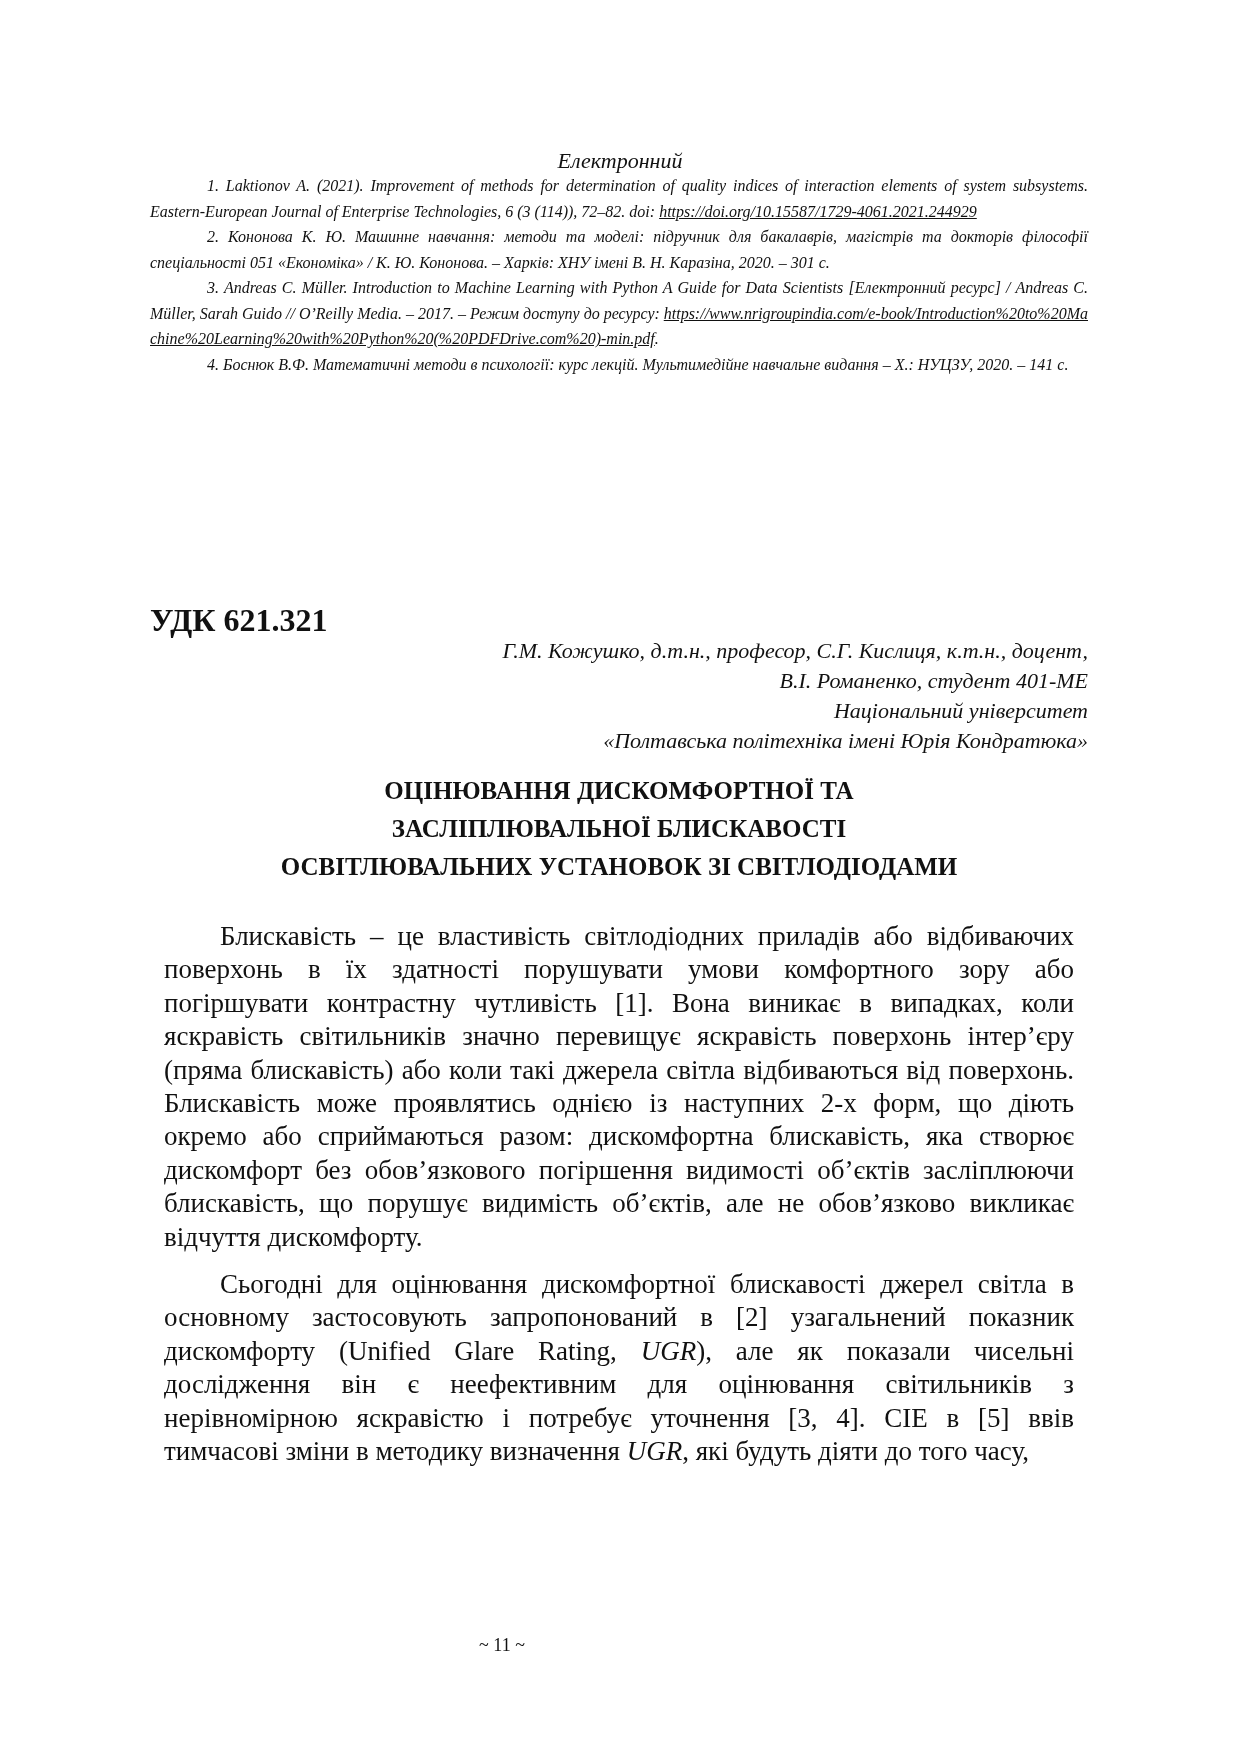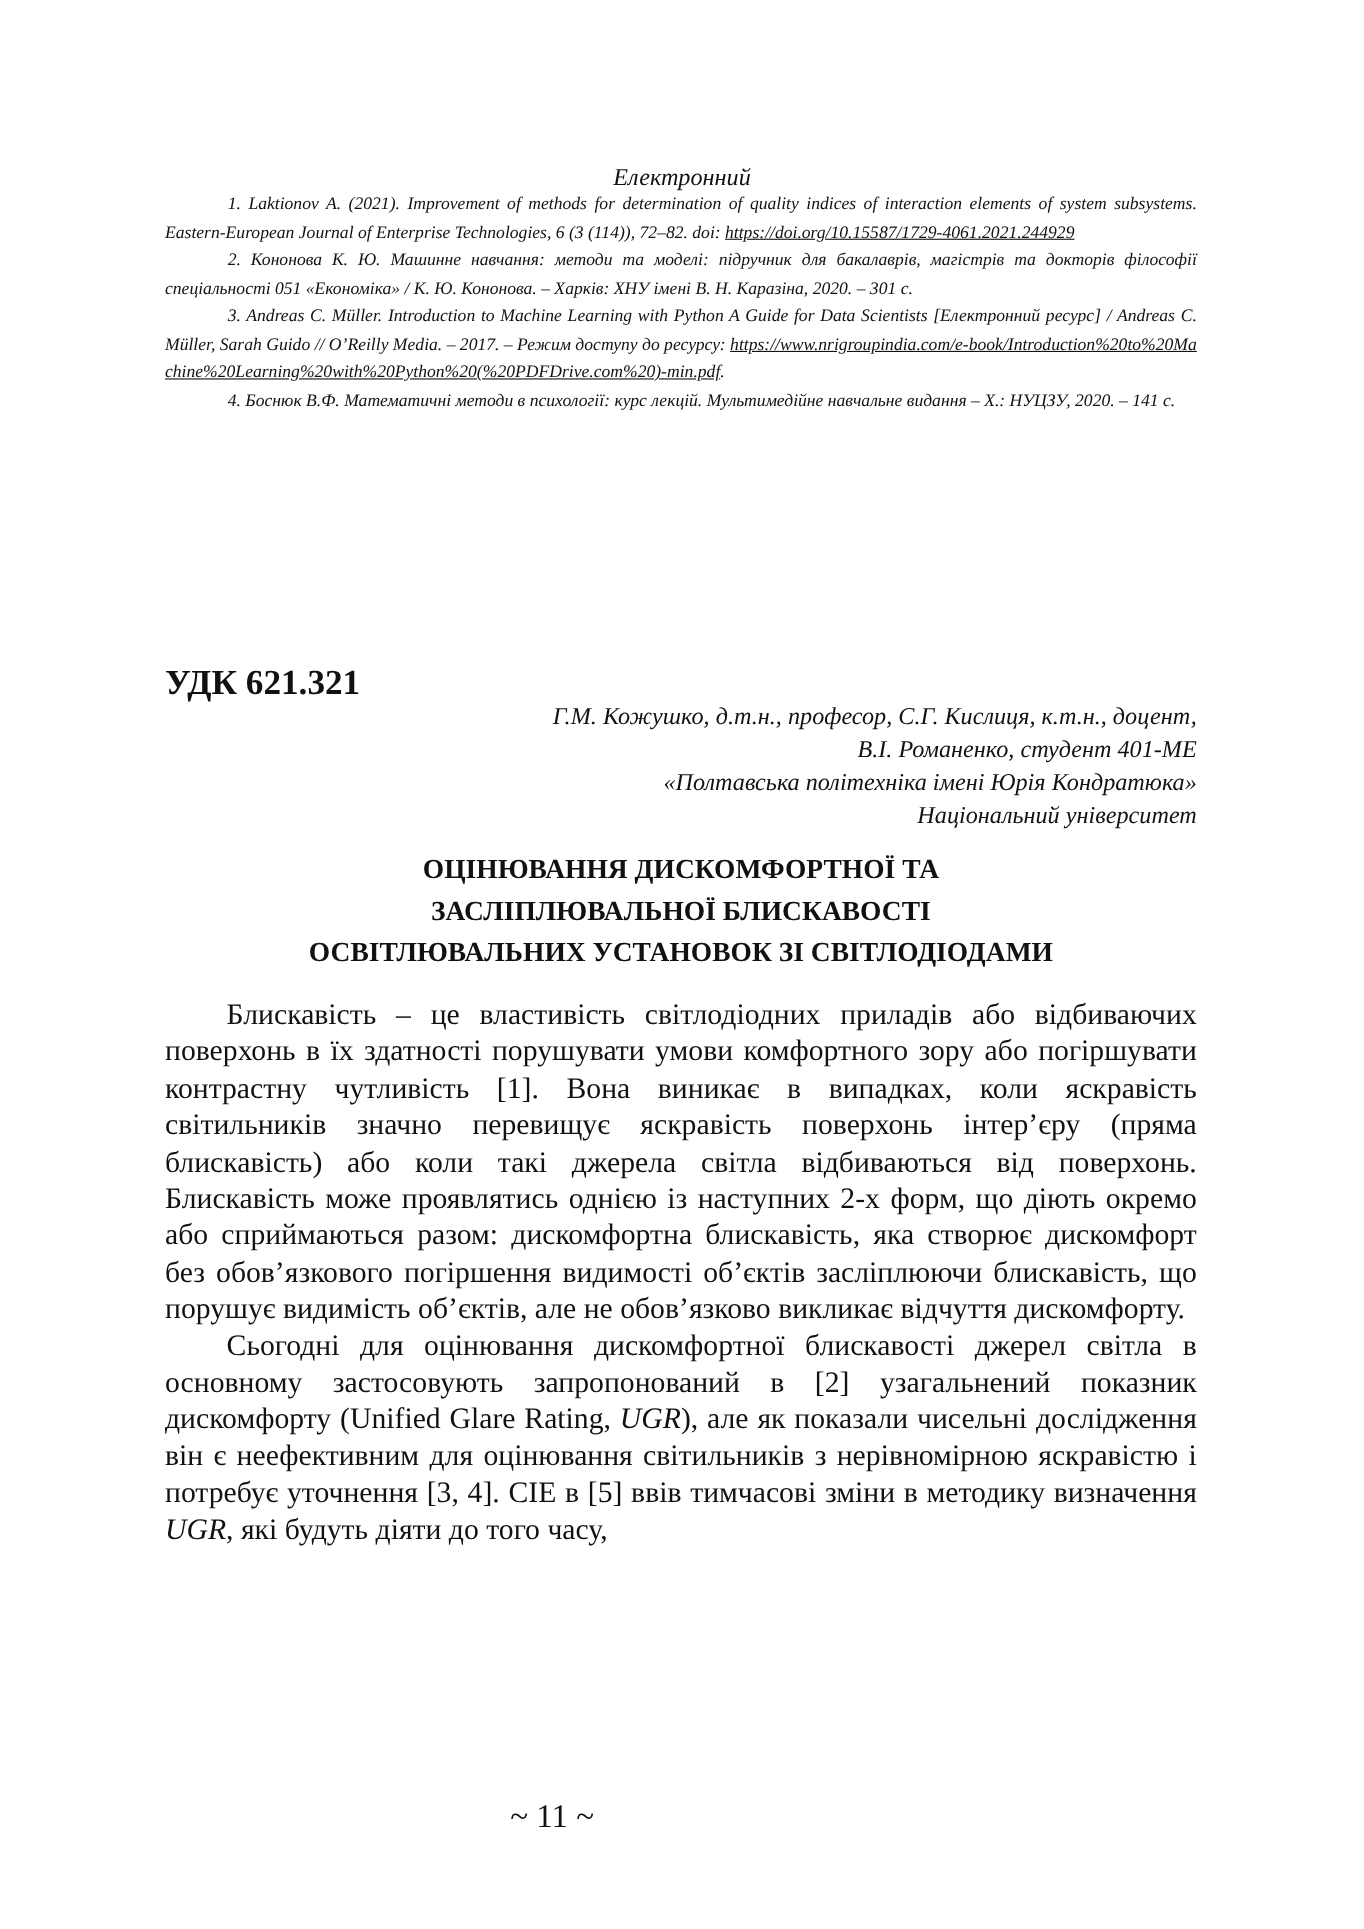--- a/index.html
+++ b/index.html
@@ -17,47 +17,47 @@
   .udk { position: absolute; top: 602px; left: 150px; font-weight: bold; font-size: 32px; }
   .authors { position: absolute; top: 636px; right: 152px; width: 900px; text-align: right;
     font-style: italic; font-size: 22px; line-height: 30px; }
   .authors div { margin: 0; }
 
   .title { position: absolute; top: 772px; left: 150px; width: 938px; text-align: center;
     font-weight: bold; font-size: 25px; line-height: 38px; text-transform: uppercase; }
 
   .body { position: absolute; top: 906px; left: 150px; width: 938px;
     font-size: 27px; line-height: 33.4px; text-align: justify; }
-  .body p { margin: 0; text-indent: 56px; }
+  .body p { margin: 14px; text-indent: 56px; }
   .body i { font-style: italic; }
 
   .page-num { position: absolute; top: 1635px; left: 0; width: 1004px; text-align: center;
-    font-size: 30px; }
+    font-size: 18px; }
 </style>
 </head>
 <body>
 
 <div class="page serif">
 
   <div class="refs-title">Електронний</div>
 
   <div class="refs">
     <p><span>1. Laktionov A. (2021). Improvement of methods for determination of quality indices of interaction elements of system subsystems. Eastern-European Journal of Enterprise Technologies, 6 (3 (114)), 72–82. doi: </span><a>https://doi.org/10.15587/1729-4061.2021.244929</a></p>
     <p><span>2. Кононова К. Ю. Машинне навчання: методи та моделі: підручник для бакалаврів, магістрів та докторів філософії спеціальності 051 «Економіка» / К. Ю. Кононова. – Харків: ХНУ імені В. Н. Каразіна, 2020. – 301 с.</span></p>
     <p><span>3. Andreas C. Müller. Introduction to Machine Learning with Python A Guide for Data Scientists [Електронний ресурс] / Andreas C. Müller, Sarah Guido // O’Reilly Media. – 2017. – Режим доступу до ресурсу: </span><a style="word-break: break-all;">https://www.nrigroupindia.com/e-book/Introduction%20to%20Machine%20Learning%20with%20Python%20(%20PDFDrive.com%20)-min.pdf</a><span>.</span></p>
     <p><span>4. Боснюк В.Ф. Математичні методи в психології: курс лекцій. Мультимедійне навчальне видання – Х.: НУЦЗУ, 2020. – 141 с.</span></p>
   </div>
 
   <div class="udk">УДК 621.321</div>
 
   <div class="authors">
     <div>Г.М. Кожушко, д.т.н., професор, С.Г. Кислиця, к.т.н., доцент,</div>
     <div>В.І. Романенко, студент 401-МЕ</div>
+    <div>Національний університет</div>
     <div>«Полтавська політехніка імені Юрія Кондратюка»</div>
-    <div>Національний університет</div>
   </div>
 
   <div class="title">
     <div>ОЦІНЮВАННЯ ДИСКОМФОРТНОЇ ТА</div>
     <div>ЗАСЛІПЛЮВАЛЬНОЇ БЛИСКАВОСТІ</div>
     <div>ОСВІТЛЮВАЛЬНИХ УСТАНОВОК ЗІ СВІТЛОДІОДАМИ</div>
   </div>
 
   <div class="body">
     <p>Блискавість – це властивість світлодіодних приладів або відбиваючих поверхонь в їх здатності порушувати умови комфортного зору або погіршувати контрастну чутливість [1]. Вона виникає в випадках, коли яскравість світильників значно перевищує яскравість поверхонь інтер’єру (пряма блискавість) або коли такі джерела світла відбиваються від поверхонь. Блискавість може проявлятись однією із наступних 2-х форм, що діють окремо або сприймаються разом: дискомфортна блискавість, яка створює дискомфорт без обов’язкового погіршення видимості об’єктів засліплюючи блискавість, що порушує видимість об’єктів, але не обов’язково викликає відчуття дискомфорту.</p>

